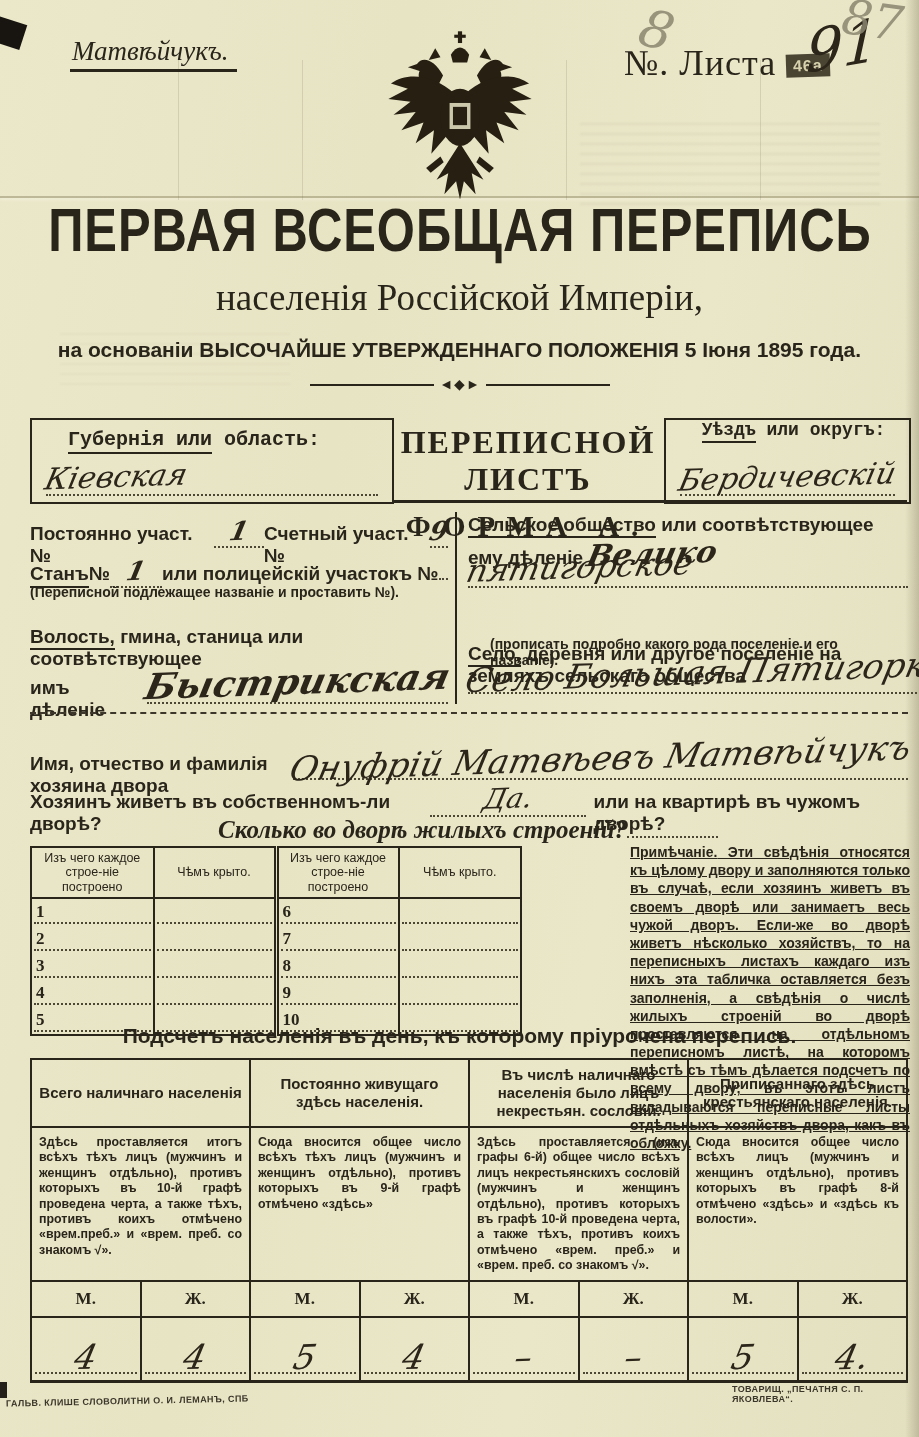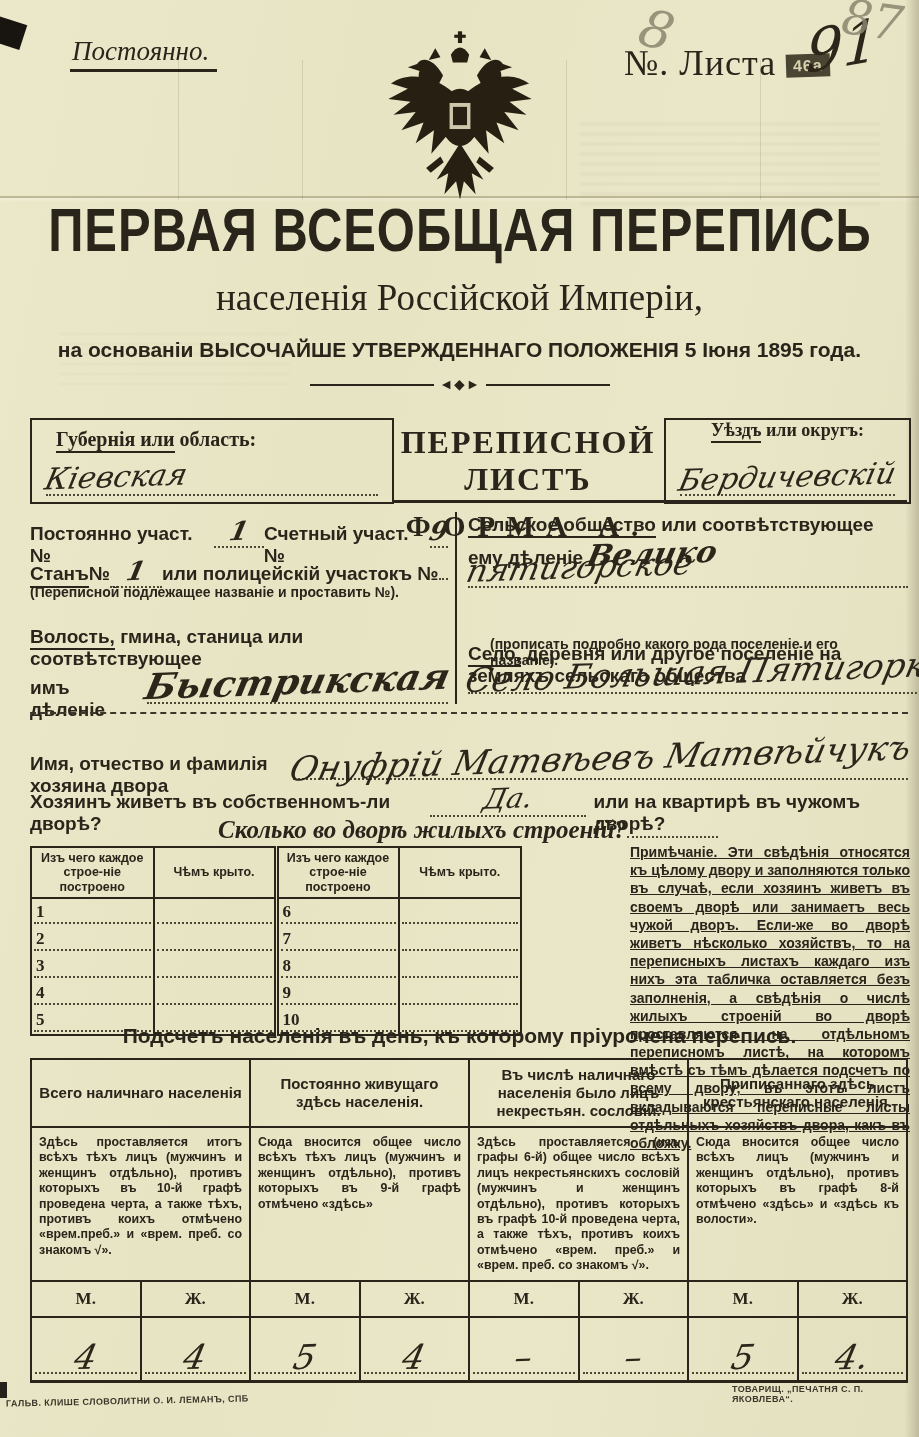--- a/index.html
+++ b/index.html
@@ -46,43 +46,43 @@
   .t3 { position:absolute; left:0; top:338px; width:919px; text-align:center;
     font-family:"Liberation Sans",sans-serif; font-weight:bold; font-size:21px; }
   .divider { position:absolute; left:310px; top:376px; width:300px; display:flex; align-items:center; }
   .divider .line { flex:1; border-top:2.5px solid #2a251b; }
   .divider .orn { margin:0 5px; font-size:14px; letter-spacing:1px; }
   
   .boxrow-line { position:absolute; left:393px; top:500px; width:514px; border-top:3px solid #2a251b; }
   .hbox { position:absolute; top:418px; border:2.5px solid #2a251b; background:transparent; }
   .hbox.l { left:30px; width:360px; height:82px; }
   .hbox.r { left:664px; width:243px; height:82px; }
-  .hbox .lab { font-family:Liberation Serif, serif; font-weight:bold; font-size:20px;
-    padding:8px 0 0 24px; }
+  .hbox .lab { font-family:Liberation Mono, monospace; font-weight:bold; font-size:20px;
+    padding:8px 0 0 24px;margin-left:12px; }
   .hbox.r .lab { font-size:18px; text-align:center; padding:0 4px 0; }
   .hbox .val { position:absolute; left:14px; right:14px; bottom:6px; border-bottom:2px dotted #4c4635; }
   .hbox .val .hw { font-size:30px; }
   .formA { position:absolute; left:395px; top:424px; width:266px; text-align:center; }
   .formA .fa1 { font-size:32px; font-weight:bold; letter-spacing:2px; }
   .formA .fa2 { font-size:29px; font-weight:bold; letter-spacing:12px; margin-top:12px; }
   
   .vdiv { position:absolute; left:455px; top:512px; height:192px; border-left:2.5px solid #2a251b; }
   .lab-s { font-family:"Liberation Sans",sans-serif; font-weight:bold; font-size:19px; }
   .lab-xs { font-family:"Liberation Sans",sans-serif; font-weight:bold; font-size:14px; }
   .fline { position:absolute; display:flex; align-items:baseline; }
   .fl-grow { flex:1; }
   
   .dashsep { position:absolute; left:30px; top:712px; width:878px; border-top:2.5px dashed #3c372a; }
   
   .q-italic { font-style:italic; font-weight:bold; font-size:25px; font-family:"Liberation Serif",serif; }
   
   table { border-collapse:collapse; }
   .btable { position:absolute; left:30px; top:846px; width:492px; border:2.5px solid #2a251b;
     table-layout:fixed; }
-  .btable th { font-family:"Liberation Sans",sans-serif; font-weight:bold; font-size:12.5px;
+  .btable th { font-family:"Liberation Sans",sans-serif; font-weight:normal; font-size:12.5px;
     line-height:1.15; border-bottom:2px solid #2a251b; border-right:2px solid #2a251b;
     padding:3px 2px; height:30px; vertical-align:middle; }
   .btable th.mid, .btable td.mid { border-right:5px double #2a251b; }
   .btable td { border-right:2px solid #2a251b; padding:0 2px 2px; vertical-align:bottom; }
   .btable th:last-child, .btable td:last-child { border-right:none; }
   .btable .cellline { height:23px; display:flex; align-items:flex-end;
     border-bottom:2px dotted #4c4635; padding:0 2px 0; font-size:17px; font-weight:bold; }
   
   .note { position:absolute; left:630px; top:843px; width:280px;
     font-family:"Liberation Sans",sans-serif; font-weight:bold; font-size:14px;
@@ -122,21 +122,21 @@
   <div class="edge-r"></div>
   <div class="corner-mark"></div>
   <div class="speck"></div>
   <div class="ghost-v" style="left:178px;top:60px;height:140px"></div>
   <div class="ghost-v" style="left:302px;top:60px;height:140px"></div>
   <div class="ghost-v" style="left:566px;top:60px;height:140px"></div>
   <div class="ghost-v" style="left:760px;top:60px;height:140px"></div>
   <div class="ghost-block" style="left:580px;top:120px;width:300px;height:85px"></div>
   <div class="ghost-block" style="left:60px;top:330px;width:230px;height:55px;opacity:.3"></div>
 
-  <div class="free">Постоянно.</div>
+  <div class="free">Матвѣйчукъ.</div>
 
   <svg class="eagle" viewBox="0 0 120 132">
     <g fill="#261f12">
       <rect x="58.4" y="1" width="3.2" height="9"></rect>
       <rect x="55.6" y="3.6" width="8.8" height="2.4"></rect>
       <path d="M53 19 Q60 8 67 19 L65.5 25 L54.5 25 Z"></path>
       <g id="eh">
         <path d="M41 14 l4 7 -9 2 z"></path>
         <path d="M47 35 C40 22 31 20 27 26 L20 28.5 L29 31.5 C26 38 33 45 41 47 Z"></path>
         <path d="M60 56 L40 42 L46 59 Z"></path>

